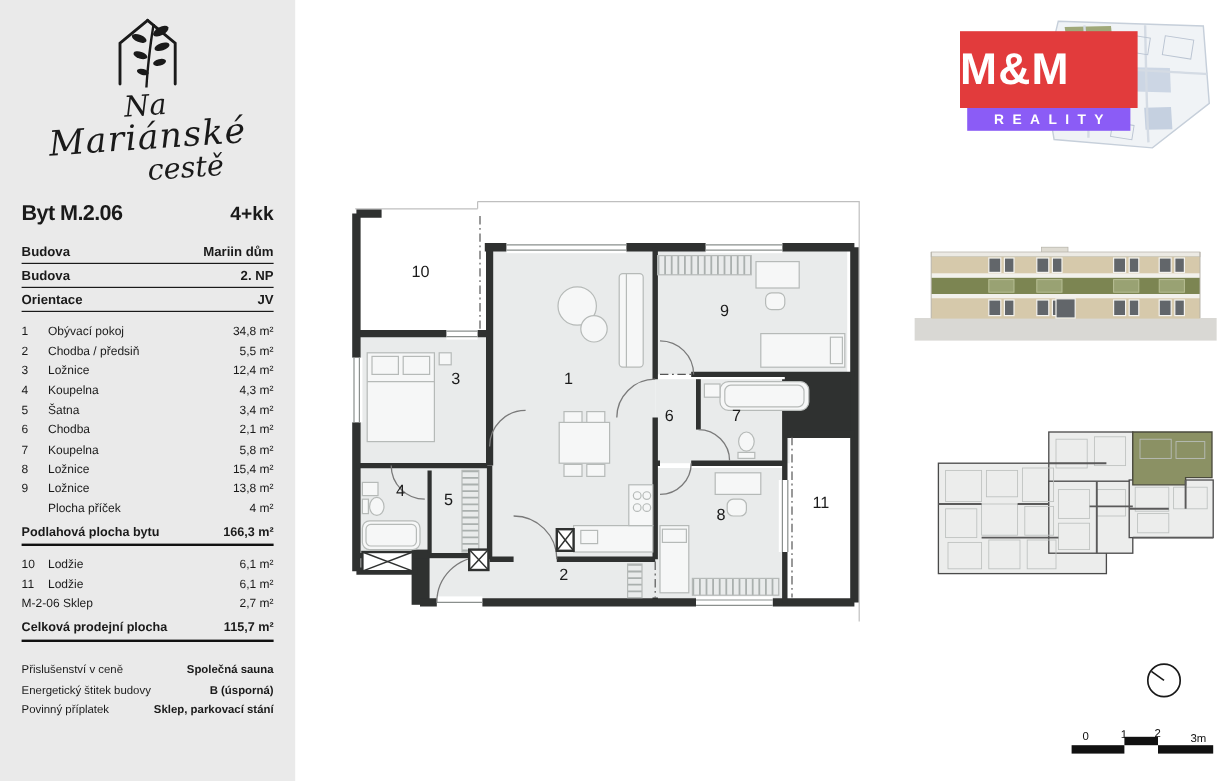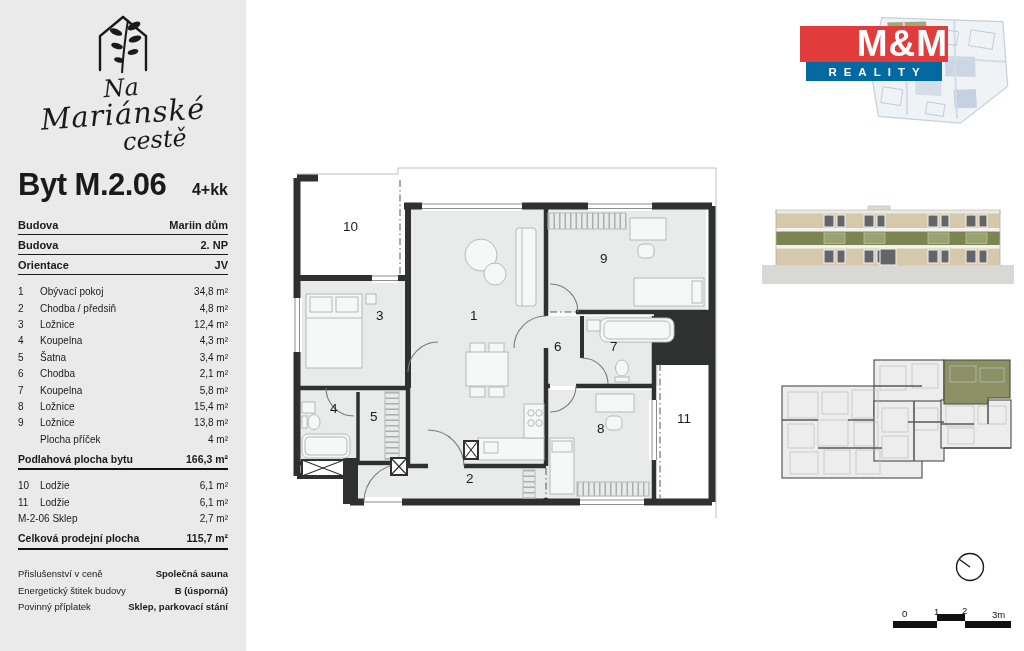--- a/index.html
+++ b/index.html
@@ -8,43 +8,43 @@
   
   .sidebar{position:absolute;left:0;top:0;width:246px;height:651px;background:#eaeaea;
            box-sizing:border-box;padding:0 18px;}
   .logo-icon{display:block;margin:12px auto 0 auto;}
   .script-name{font-family:"DejaVu Serif",serif;font-style:italic;text-align:center;
                transform:rotate(-4deg);margin-top:2px;line-height:1.02;}
   .script-name .l1{font-size:24px;}
   .script-name .l2{font-size:29px;letter-spacing:1px;}
   .script-name .l3{font-size:24px;padding-left:60px;}
   .title-row{display:flex;justify-content:space-between;align-items:baseline;margin-top:12px;}
-  .apt-title{font-size:31px;font-weight:bold;letter-spacing:-0.5px;}
+  .apt-title{font-size:18px;font-weight:bold;letter-spacing:-0.5px;}
   .apt-layout{font-size:16px;font-weight:bold;}
   .info-block{margin-top:12px;text-align:right;}
   .info-row{display:flex;justify-content:space-between;font-size:11px;font-weight:bold;
             padding:4px 0 3px 0;border-bottom:1.6px solid #1a1a1a;}
   .rooms-block{margin-top:9px;}
   .room-row{display:flex;align-items:center;height:16.4px;font-size:10px;}
   .room-num{width:22px;flex:0 0 22px;}
   .room-name{flex:1;}
   .room-area{text-align:right;white-space:nowrap;}
   .sum-row{display:flex;justify-content:space-between;align-items:center;height:19px;
            font-size:10.5px;font-weight:bold;border-bottom:2.5px solid #111;margin-top:2px;}
   .extras-block{margin-top:7px;}
   .details-block{margin-top:13px;}
   .detail-row{display:flex;justify-content:space-between;align-items:flex-end;height:16.6px;font-size:9.5px;}
   .detail-row .v{font-weight:bold;text-align:right;}
   
   .abs{position:absolute;}
   .mm-logo{left:800px;top:26px;width:148px;z-index:2;}
-  .mm-red{width:148px;height:36px;background:#e23b3c;display:flex;align-items:center;justify-content:flex-end;}
+  .mm-red{width:148px;height:64px;background:#e23b3c;display:flex;align-items:center;justify-content:flex-start;}
   .mm-red span{color:#fff;font-weight:900;font-size:37px;letter-spacing:1px;
                font-family:"Liberation Sans",sans-serif;}
-  .mm-blue{width:136px;height:19px;margin:0 auto;background:#0369a1;display:flex;align-items:center;justify-content:center;}
+  .mm-blue{width:136px;height:19px;margin:0 auto;background:#8b5cf6;display:flex;align-items:center;justify-content:center;}
   .mm-blue span{color:#fff;font-weight:bold;font-size:11.5px;letter-spacing:7px;padding-left:7px;}
   .sitemap{left:846px;top:6px;z-index:1;}
   .elevation{left:762px;top:202px;}
   .overview{left:774px;top:358px;}
   .compass{left:953px;top:550px;}
   .scalebar{left:891px;top:604px;}
   .floorplan{left:288px;top:160px;}
   
   .thin{stroke:#bfbfbf;stroke-width:1;fill:none;}
   .wall{stroke:#2f3130;fill:none;stroke-linecap:butt;}
@@ -107,21 +107,21 @@
 
   <div class="rooms-block">
     <div class="room-row">
         <span class="room-num">1</span>
         <span class="room-name">Obývací pokoj</span>
         <span class="room-area">34,8 m²</span>
       </div>
     <div class="room-row">
         <span class="room-num">2</span>
         <span class="room-name">Chodba / předsiň</span>
-        <span class="room-area">4,8 m²</span>
+        <span class="room-area">5,5 m²</span>
       </div>
     <div class="room-row">
         <span class="room-num">3</span>
         <span class="room-name">Ložnice</span>
         <span class="room-area">12,4 m²</span>
       </div>
     <div class="room-row">
         <span class="room-num">4</span>
         <span class="room-name">Koupelna</span>
         <span class="room-area">4,3 m²</span>

